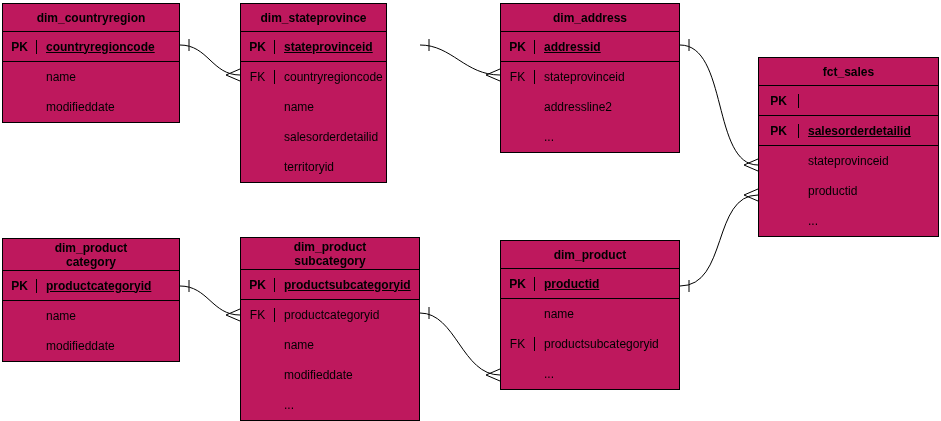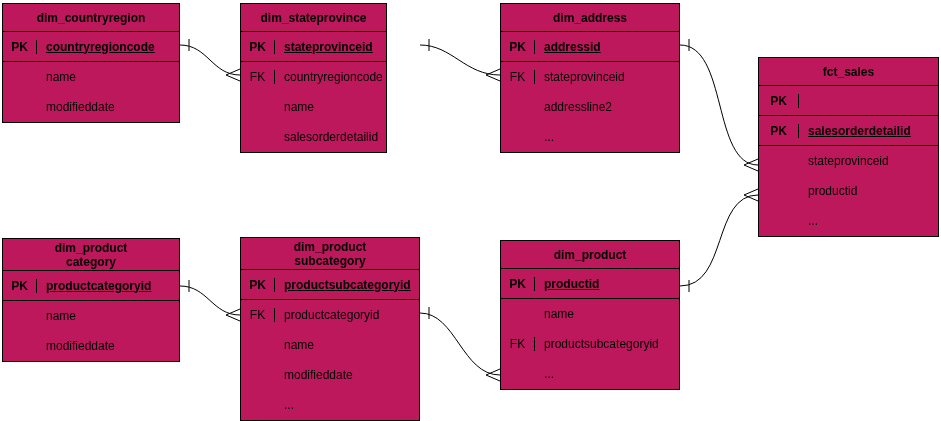--- a/index.html
+++ b/index.html
@@ -63,20 +63,24 @@
       <div class="fld">countryregioncode</div>
     </div>
     <div class="row">
       <div class="gut"></div>
       <div class="fld">name</div>
     </div>
     <div class="row">
       <div class="gut"></div>
       <div class="fld">salesorderdetailid</div>
     </div>
+    <div class="row">
+      <div class="gut"></div>
+      <div class="fld">territoryid</div>
+    </div>
   </div>
 
   <div class="entity" style="left:500px;top:3px;width:180px;">
     <div class="ttl">dim_address</div>
     <div class="row pkrow">
       <div class="gut pk">PK</div>
       <div class="fld pkf">addressid</div>
     </div>
     <div class="row">
       <div class="gut">FK</div>

